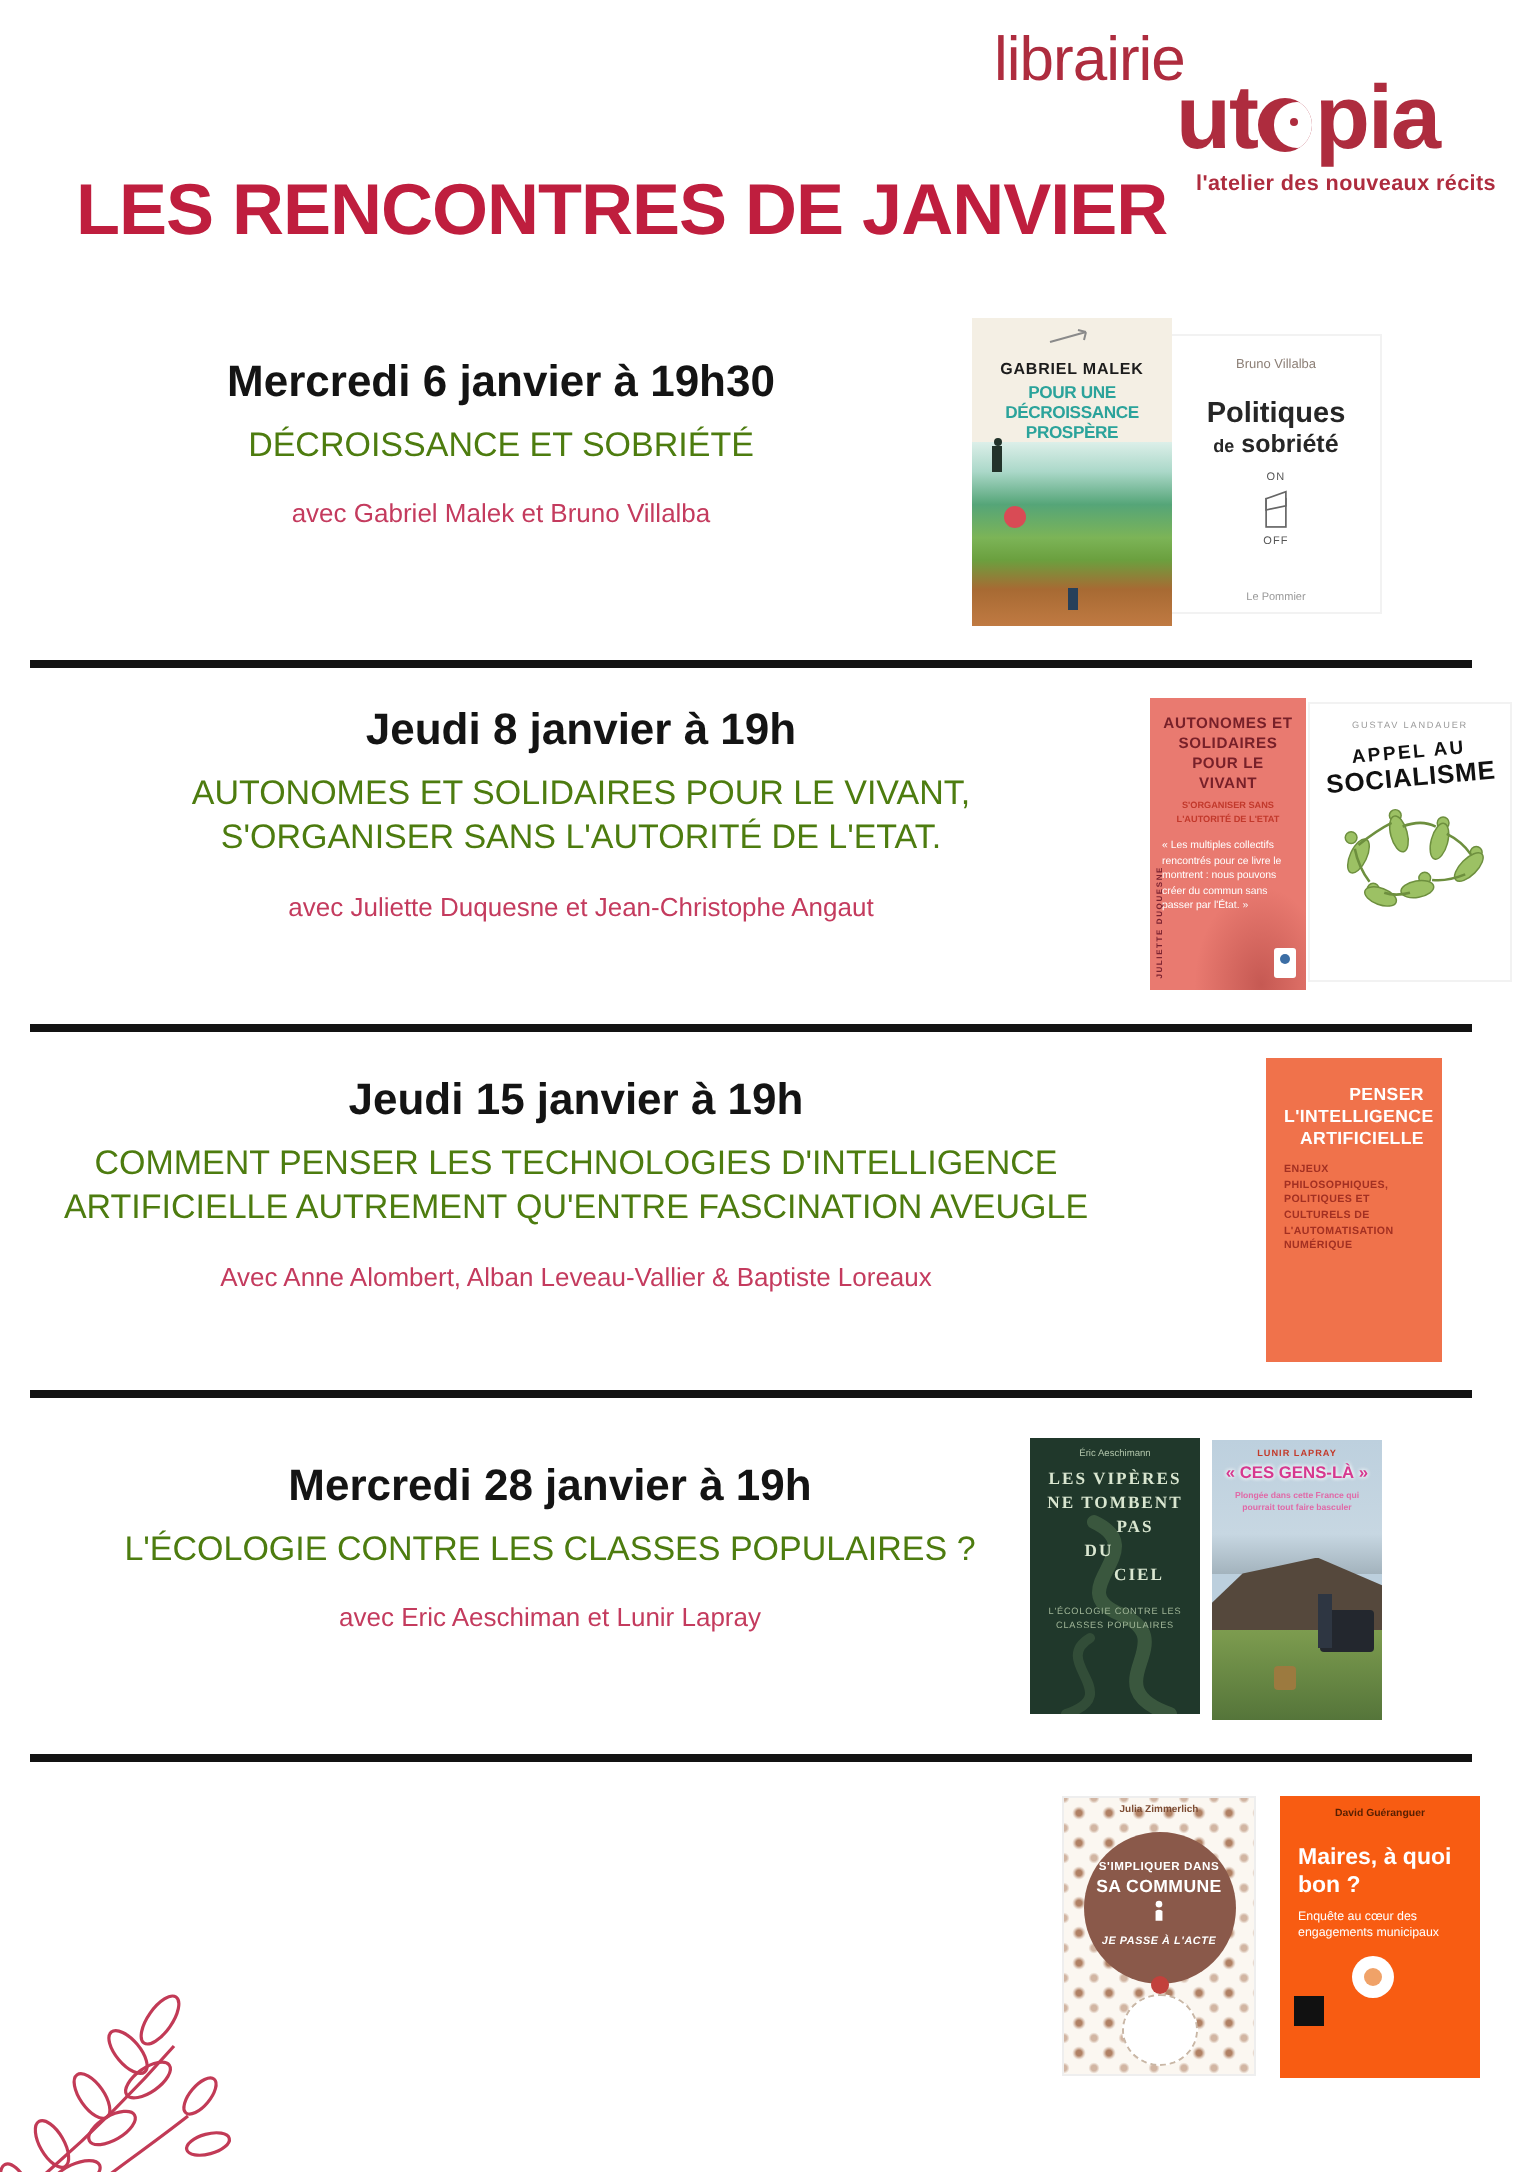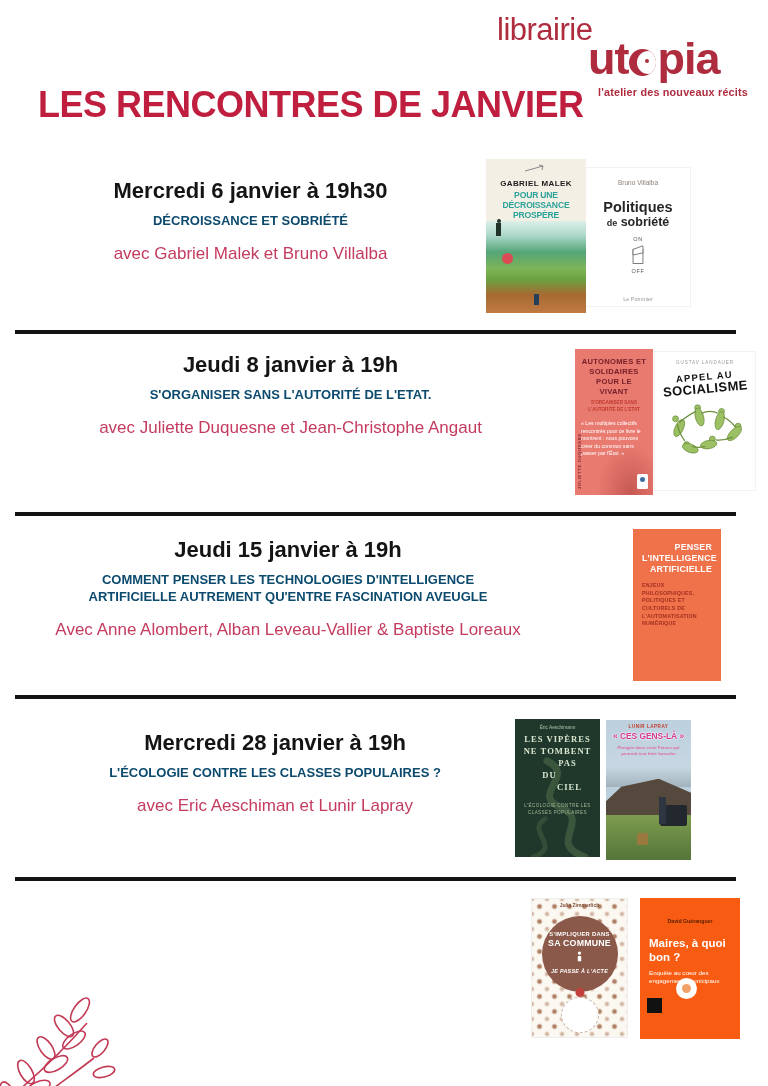--- a/index.html
+++ b/index.html
@@ -13,23 +13,23 @@
           position:relative;overflow:hidden;vertical-align:baseline;transform:translateY(2px);margin:0 1px;}
   .moon-o::before{content:"";position:absolute;left:28%;top:9%;width:86%;height:84%;border-radius:50%;background:#fff;}
   .moon-eye{position:absolute;left:58%;top:38%;width:4px;height:4px;border-radius:50%;background:#ae2c3e;z-index:2;}
   .logo-tag{position:absolute;left:598px;top:86px;font-size:10.8px;font-weight:700;color:#ae2c3e;letter-spacing:0.2px;text-align:right;}
 
   .page-title{position:absolute;left:38px;top:84px;font-size:36px;font-weight:700;color:#bf1e3e;letter-spacing:-0.5px;text-align:right;}
 
   
   .ev{position:absolute;text-align:center;}
   .ev-date{font-size:22px;font-weight:800;color:#141414;}
-  .ev-title{font-size:13px;font-weight:700;color:#0c4a6e;line-height:1.32;margin-top:8px;}
+  .ev-title{font-size:17px;font-weight:400;color:#4d7c0f;line-height:1.32;margin-top:8px;}
   .ev-title .tl{display:block;}
-  .ev-speakers{font-size:17px;font-weight:500;color:#c43b5e;margin-top:15px;}
+  .ev-speakers{font-size:13px;font-weight:500;color:#c43b5e;margin-top:15px;}
 
   .e1{left:48px;top:178px;width:405px;}
   .e2{left:28px;top:352px;width:525px;}
   .e3{left:8px; top:537px;width:560px;}
   .e4{left:25px;top:730px;width:500px;}
   .e5{left:25px;top:897px;width:520px;}
 
   .hr{position:absolute;left:15px;width:721px;height:4px;background:#131313;}
   .hr1{top:330px;} .hr2{top:512px;} .hr3{top:695px;} .hr4{top:877px;}
 
@@ -119,21 +119,21 @@
      border-radius:50%;background:#8a594a;color:#fff;text-align:center;padding-top:15px;box-sizing:border-box;}
   .cv-commune .c1{font-size:5.8px;font-weight:700;letter-spacing:.3px;}
   .cv-commune .c2{font-size:8.8px;font-weight:800;letter-spacing:.2px;margin-top:1px;}
   .cv-commune svg.person{width:7px;height:11px;margin-top:2px;}
   .cv-commune .c3{font-size:5.4px;font-style:italic;font-weight:700;margin-top:2px;letter-spacing:.3px;}
   .cv-commune .redbadge{position:absolute;left:50%;bottom:40px;transform:translateX(-50%);width:9px;height:9px;border-radius:50%;background:#c2413c;}
   .cv-commune .mapdot{position:absolute;left:50%;bottom:4px;transform:translateX(-50%);width:38px;height:36px;border-radius:50%;
      background:#fff;border:1px dashed #c9b7a6;box-sizing:border-box;}
 
   
-  .cv-maires{left:640px;top:898px;width:100px;height:141px;background:#f85c12;padding:20px 9px;}
+  .cv-maires{left:640px;top:898px;width:100px;height:141px;background:#f85c12;padding:6px 9px;}
   .cv-maires .auth{text-align:center;font-size:5.2px;color:#571f02;font-weight:700;}
   .cv-maires .ttl{margin-top:13px;font-size:11.5px;font-weight:800;color:#fff;line-height:1.2;}
   .cv-maires .sub{margin-top:4px;font-size:6.2px;color:#fff;line-height:1.35;font-weight:500;}
   .cv-maires .badge{position:absolute;left:36px;bottom:40px;width:21px;height:21px;border-radius:50%;background:#fff;}
   .cv-maires .badge::before{content:"";position:absolute;left:6px;top:6px;width:9px;height:9px;border-radius:50%;background:#f0a268;}
   .cv-maires .publogo{position:absolute;left:7px;bottom:26px;width:15px;height:15px;background:#111;}
 
   
   .floral{position:absolute;left:-18px;top:988px;}
 </style>
@@ -182,20 +182,21 @@
       <span class="badge-dot"></span>
       <span class="fig2"></span>
     </div>
   </div>
 
   <div class="hr hr1"></div>
 
   <div class="ev e2">
     <div class="ev-date">Jeudi 8 janvier à 19h</div>
     <div class="ev-title">
+      <span class="tl">AUTONOMES ET SOLIDAIRES POUR LE VIVANT,</span>
       <span class="tl">S'ORGANISER SANS L'AUTORITÉ DE L'ETAT.</span>
     </div>
     <div class="ev-speakers">avec Juliette Duquesne et Jean-Christophe Angaut</div>
   </div>
 
   <div class="cover cv-autonomes">
     <div class="ttl">AUTONOMES ET SOLIDAIRES POUR LE VIVANT</div>
     <div class="sub">S'ORGANISER SANS L'AUTORITÉ DE L'ETAT</div>
     <div class="quote">« Les multiples collectifs rencontrés pour ce livre le montrent : nous pouvons créer du commun sans passer par l'État. »</div>
     <div class="portrait"></div>

